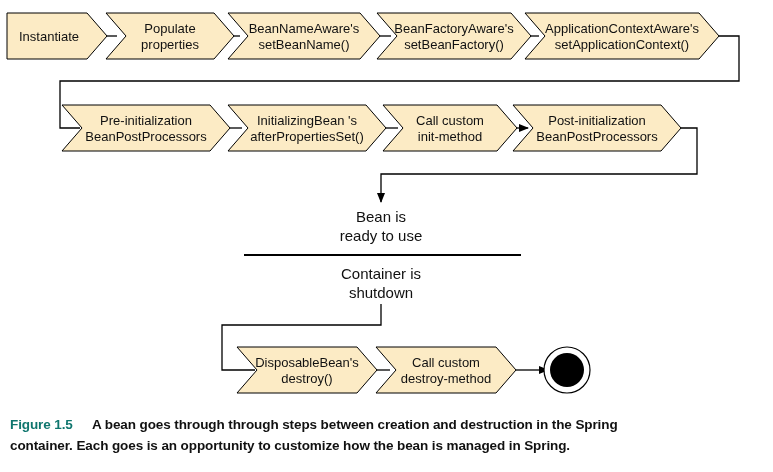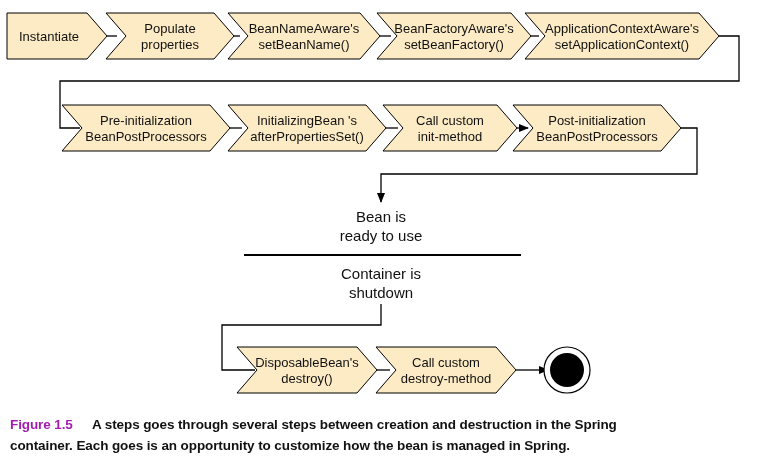--- a/index.html
+++ b/index.html
@@ -1,21 +1,21 @@
 <!DOCTYPE html>
 <html><head>
 <meta charset="utf-8">
 <style>
   html, body { margin:0; padding:0; background:#ffffff; }
   body { width:773px; height:472px; position:relative; overflow:hidden; font-family:"Liberation Sans", sans-serif; }
   #diagram { position:absolute; left:0; top:0; }
   .step-text { font-family:"Liberation Sans", sans-serif; font-size:13px; fill:#111; }
   .state-text { font-family:"Liberation Sans", sans-serif; font-size:15px; fill:#111; }
   .caption { position:absolute; left:10px; top:414px; width:760px; font-family:"Liberation Sans", sans-serif; font-weight:bold; font-size:13.5px; line-height:21px; color:#111; letter-spacing:-0.1px; }
-  .caption .label { color:#a21caf; display:inline-block; width:82px; }
+  .caption .label { color:#0f766e; display:inline-block; width:82px; }
 </style>
 </head>
 <body>
 
 <svg id="diagram" width="773" height="410" viewBox="0 0 773 410" xmlns="http://www.w3.org/2000/svg">
   <defs>
     <marker id="arrow" markerWidth="10" markerHeight="8" refX="9" refY="4" orient="auto" markerUnits="userSpaceOnUse">
       <path d="M0,0 L10,4 L0,8 Z" fill="#000"></path>
     </marker>
   </defs>
@@ -100,15 +100,15 @@
         <text x="381" y="298" text-anchor="middle" class="state-text">shutdown</text>
       </g>
       <g>
         <circle cx="567" cy="370" r="23" fill="#fff" stroke="#000000" stroke-width="1.2"></circle>
         <circle cx="567" cy="370" r="17" fill="#000"></circle>
       </g>
     </g>
 </svg>
 
 <div class="caption">
-  <span class="label">Figure 1.5</span><span>A steps goes through several steps between creation and destruction in the Spring</span><br>
+  <span class="label">Figure 1.5</span><span>A bean goes through through steps between creation and destruction in the Spring</span><br>
   <span>container. Each goes is an opportunity to customize how the bean is managed in Spring.</span>
 </div>
 
 </body></html>

